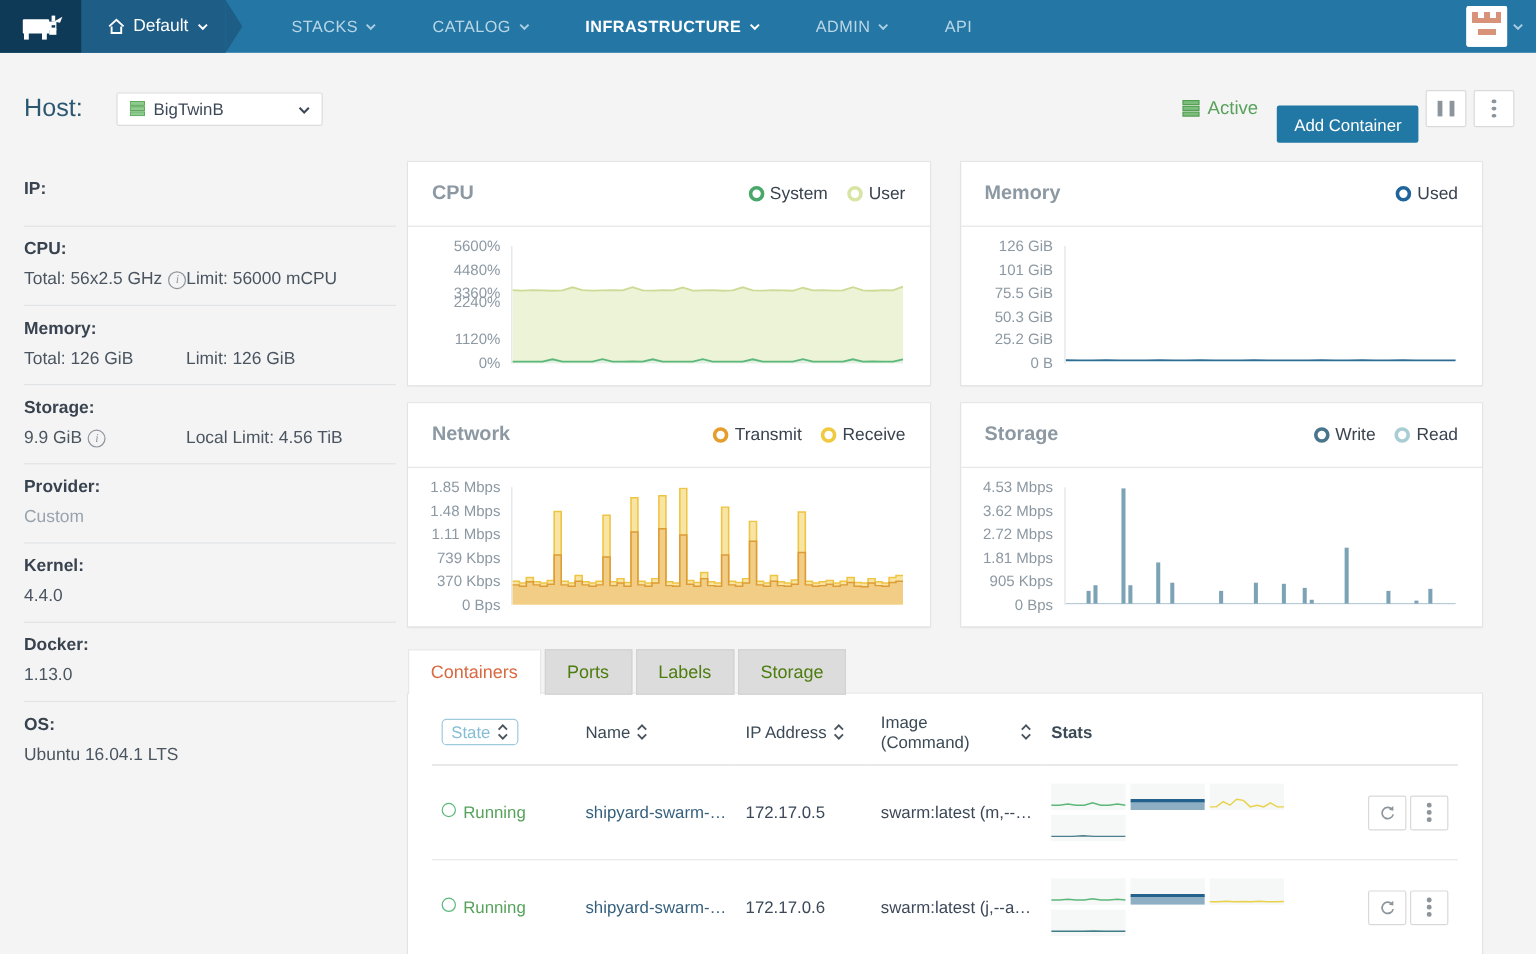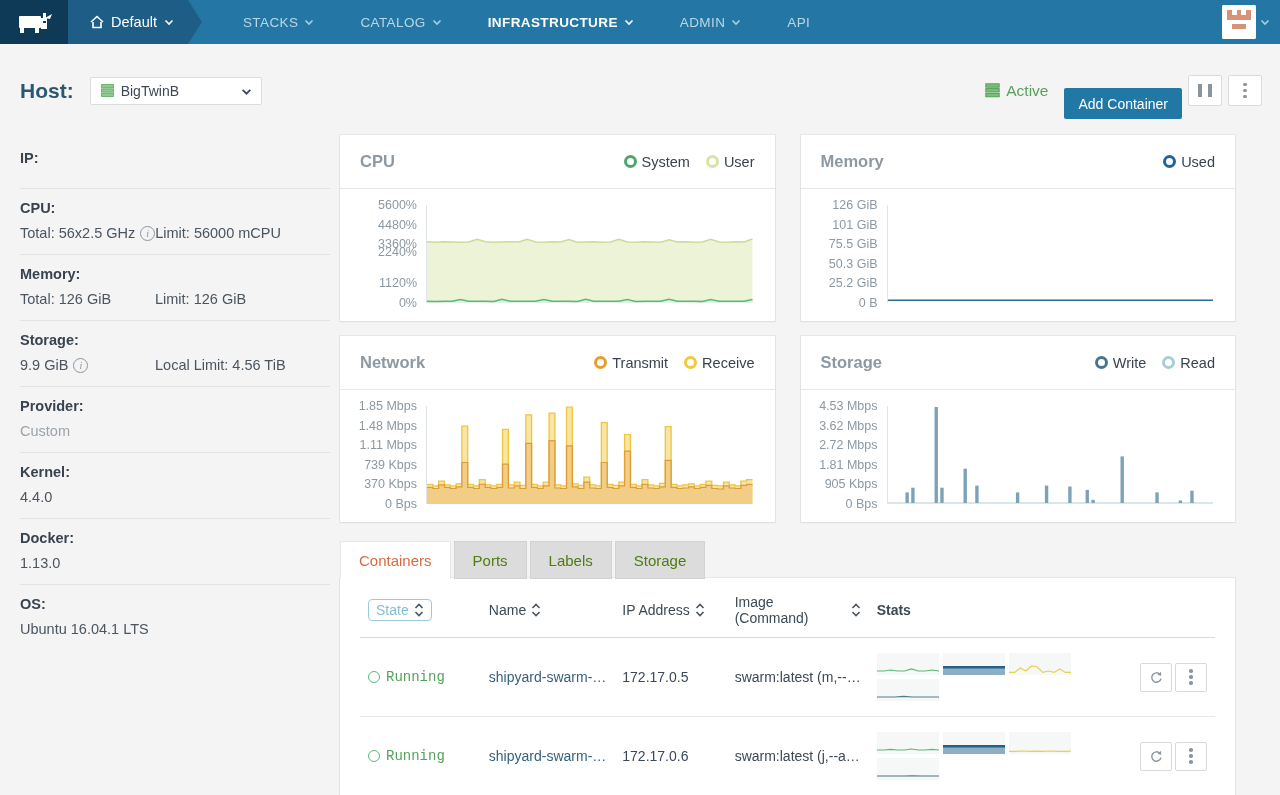--- a/index.html
+++ b/index.html
@@ -15,21 +15,21 @@
   .nav-item { display:flex; align-items:center; gap:6px; padding:0 23px; color:#b9d6e6; font-size:13.5px; letter-spacing:.4px; cursor:pointer; height:44px; }
   .nav-item.active { color:#ffffff; font-weight:bold; }
   .nav-spacer { flex:1; }
   .user-menu { display:flex; align-items:center; gap:4px; padding-right:10px; cursor:pointer; }
   .avatar { width:34px; height:34px; background:#fff; border-radius:2px; }
   .chev { width:10px; height:10px; display:inline-block; }
   .chev svg, .sorticon svg { display:block; }
 
   
   .page-head { display:flex; align-items:center; padding:18px 18px 16px 20px; }
-  .host-label { font-size:21px; font-weight:bold; color:#2c5770; margin-right:16px; }
+  .host-label { font-size:21px; font-weight:normal; color:#2c5770; margin-right:28px; }
   .host-select { width:172px; height:28px; background:#fff; border:1px solid #dcdcdc; border-radius:2px; display:flex; align-items:center; gap:7px; padding:0 10px; cursor:pointer; font-size:14px; color:#3c4858; }
   .host-select .grow { flex:1; }
   .head-right { margin-left:auto; display:flex; align-items:center; gap:6px; }
   .active-status { display:flex; align-items:center; gap:6px; color:#58a15b; font-size:15.5px; margin-right:10px; }
   .btn-primary { background:#2178a4; color:#fff; border:none; height:31px; padding:0 14px; font-size:14px; border-radius:2px; cursor:pointer; font-family:inherit;margin-top:26px; }
   .btn-icon { background:#fff; border:1px solid #dadada; height:31px; width:34px; border-radius:2px; cursor:pointer; display:flex; align-items:center; justify-content:center; gap:3px; }
   .pause-bars span { display:inline-block; width:4px; height:13px; background:#8d959c; margin:0 1.5px; }
   .dots { display:flex; flex-direction:column; gap:2.5px; align-items:center; }
   .dots i { width:3.5px; height:3.5px; border-radius:50%; background:#8d959c; }
 
@@ -69,21 +69,21 @@
   
   .panel { background:#fff; box-shadow:0 0 0 1px rgba(0,0,0,0.05), 0 1px 2px rgba(0,0,0,0.05); padding:2px 20px 0; position:relative; z-index:1; min-height:212px; }
   table { width:100%; border-collapse:collapse; }
   thead th { text-align:left; font-weight:normal; color:#3b4a56; font-size:14px; padding:14px 8px 11px 8px; border-bottom:1px solid #d7dbde; }
   thead th .th-inner { display:inline-flex; align-items:center; gap:5px; cursor:pointer; }
   thead th.focused .th-inner { border:1px solid #9ecadd; border-radius:4px; padding:2px 7px; color:#86bdd4; }
   thead th.bold { font-weight:bold; }
   td { padding:15px 8px; vertical-align:middle; font-size:14px; color:#3c4858; }
   tbody tr + tr td { border-top:1px solid #e7e8e9; }
   .col-state { width:128px; } .col-name { width:124px; } .col-ip { width:120px; } .col-image { width:130px; } .col-stats { width:268px; } .col-actions { width:92px; }
-  .state-cell { display:flex; align-items:center; gap:6px; color:#55a25a;font-family:Liberation Mono, monospace; }
+  .state-cell { display:flex; gap:6px; color:#55a25a; }
   .state-ring { width:12px; height:12px; border-radius:50%; border:1.5px solid #5cb87a; flex:none; }
   .name-link { color:#35607d; cursor:pointer; white-space:nowrap; }
   .img-text { white-space:nowrap; color:#3c4858; }
   .spark-grid { display:grid; grid-template-columns:repeat(3, 62px); gap:4px; }
   .spark { width:62px; height:22px; background:#f6f7f7; }
   .spark svg { display:block; width:62px; height:22px; }
   .row-actions { display:flex; gap:3px; justify-content:flex-end; }
   .btn-row { background:#fff; border:1px solid #d9d9d9; border-radius:2px; width:32px; height:29px; display:flex; align-items:center; justify-content:center; cursor:pointer; }
 </style>
 </head>

